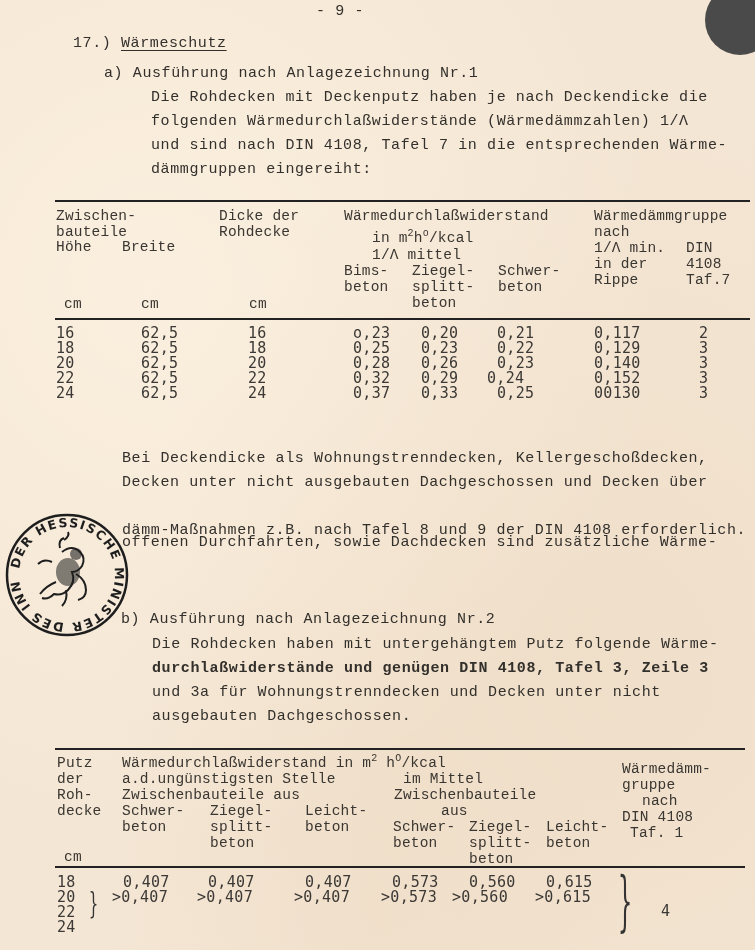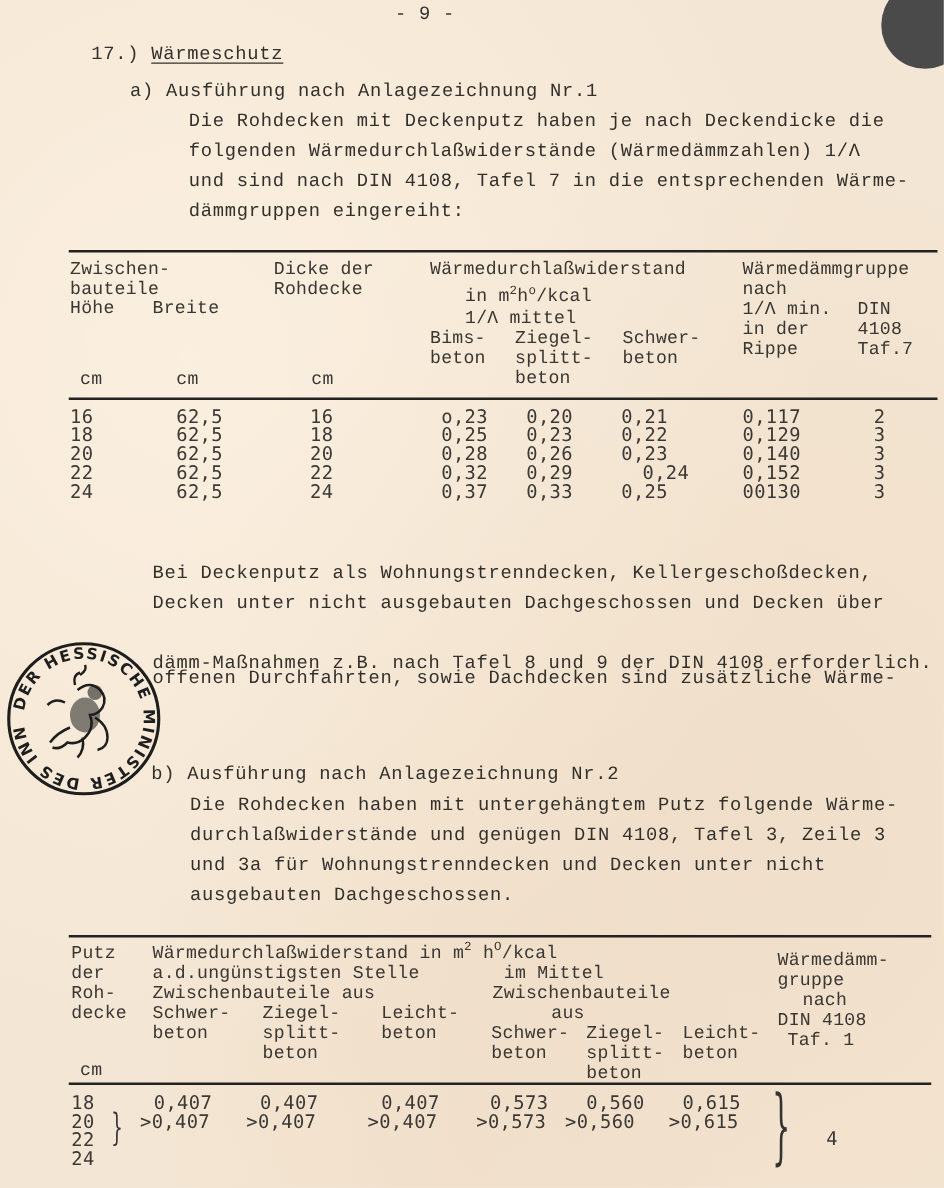--- a/index.html
+++ b/index.html
@@ -109,37 +109,37 @@
     <div class="t num" style="left:497px;top:355px;">0,23</div>
     <div class="t num" style="left:594px;top:355px;">0,140</div>
     <div class="t num" style="left:699px;top:355px;">3</div>
   </div>
   <div>
     <div class="t num" style="left:56px;top:370px;">22</div>
     <div class="t num" style="left:141px;top:370px;">62,5</div>
     <div class="t num" style="left:248px;top:370px;">22</div>
     <div class="t num" style="left:353px;top:370px;">0,32</div>
     <div class="t num" style="left:421px;top:370px;">0,29</div>
-    <div class="t num" style="left:514px;top:370px;">0,24</div>
+    <div class="t num" style="left:487px;top:370px;">0,24</div>
     <div class="t num" style="left:594px;top:370px;">0,152</div>
     <div class="t num" style="left:699px;top:370px;">3</div>
   </div>
   <div>
     <div class="t num" style="left:56px;top:385px;">24</div>
     <div class="t num" style="left:141px;top:385px;">62,5</div>
     <div class="t num" style="left:248px;top:385px;">24</div>
     <div class="t num" style="left:353px;top:385px;">0,37</div>
     <div class="t num" style="left:421px;top:385px;">0,33</div>
     <div class="t num" style="left:497px;top:385px;">0,25</div>
     <div class="t num" style="left:594px;top:385px;">00130</div>
     <div class="t num" style="left:699px;top:385px;">3</div>
   </div>
 </div>
 
-<div class="t tw" style="left:122px;top:451px;">Bei Deckenputz als Wohnungstrenndecken, Kellergeschoßdecken,</div>
+<div class="t tw" style="left:122px;top:451px;">Bei Deckendicke als Wohnungstrenndecken, Kellergeschoßdecken,</div>
 <div class="t tw" style="left:122px;top:475px;">Decken unter nicht ausgebauten Dachgeschossen und Decken über</div>
 <div class="t tw" style="left:122px;top:499px;margin-top:36px;">offenen Durchfahrten, sowie Dachdecken sind zusätzliche Wärme-</div>
 <div class="t tw" style="left:122px;top:523px;">dämm-Maßnahmen z.B. nach Tafel 8 und 9 der DIN 4108 erforderlich.</div>
 
 <svg class="stamp" viewBox="0 0 126 126">
   <defs>
     <path id="sealpath" d="M63,63 m-48,0 a48,48 0 1,1 96,0 a48,48 0 1,1 -96,0"></path>
   </defs>
   <circle cx="63" cy="63" r="60" fill="none" stroke="#1e1e1e" stroke-width="2.5"></circle>
   <text font-family="DejaVu Sans, sans-serif" font-size="12.5" font-weight="bold" fill="#1e1e1e" letter-spacing="1.5">
@@ -150,21 +150,21 @@
     <path d="M56,36 q-2,-8 4,-10 M60,28 q6,-4 4,-8"></path>
   </g>
   <g fill="#1e1e1e">
     <ellipse cx="64" cy="60" rx="12" ry="14" opacity="0.55"></ellipse>
     <circle cx="72" cy="42" r="6" opacity="0.6"></circle>
   </g>
 </svg>
 
 <div class="t tw" style="left:121px;top:612px;">b) Ausführung nach Anlagezeichnung Nr.2</div>
 <div class="t tw" style="left:152px;top:637px;">Die Rohdecken haben mit untergehängtem Putz folgende Wärme-</div>
-<div class="t tw" style="left:152px;top:661px;">durchlaßwiderstände und genügen DIN 4108, Tafel 3, Zeile 3</div>
+<div class="t tw" style="left:152px;top:661px;font-weight:bold;">durchlaßwiderstände und genügen DIN 4108, Tafel 3, Zeile 3</div>
 <div class="t tw" style="left:152px;top:685px;">und 3a für Wohnungstrenndecken und Decken unter nicht</div>
 <div class="t tw" style="left:152px;top:709px;">ausgebauten Dachgeschossen.</div>
 
 <div class="hline" style="left:55px;top:748px;width:690px;"></div>
 
 <div>
   <div class="t tb" style="left:57px;top:755px;">Putz</div>
   <div class="t tb" style="left:57px;top:771px;">der</div>
   <div class="t tb" style="left:57px;top:787px;">Roh-</div>
   <div class="t tb" style="left:57px;top:803px;">decke</div>

